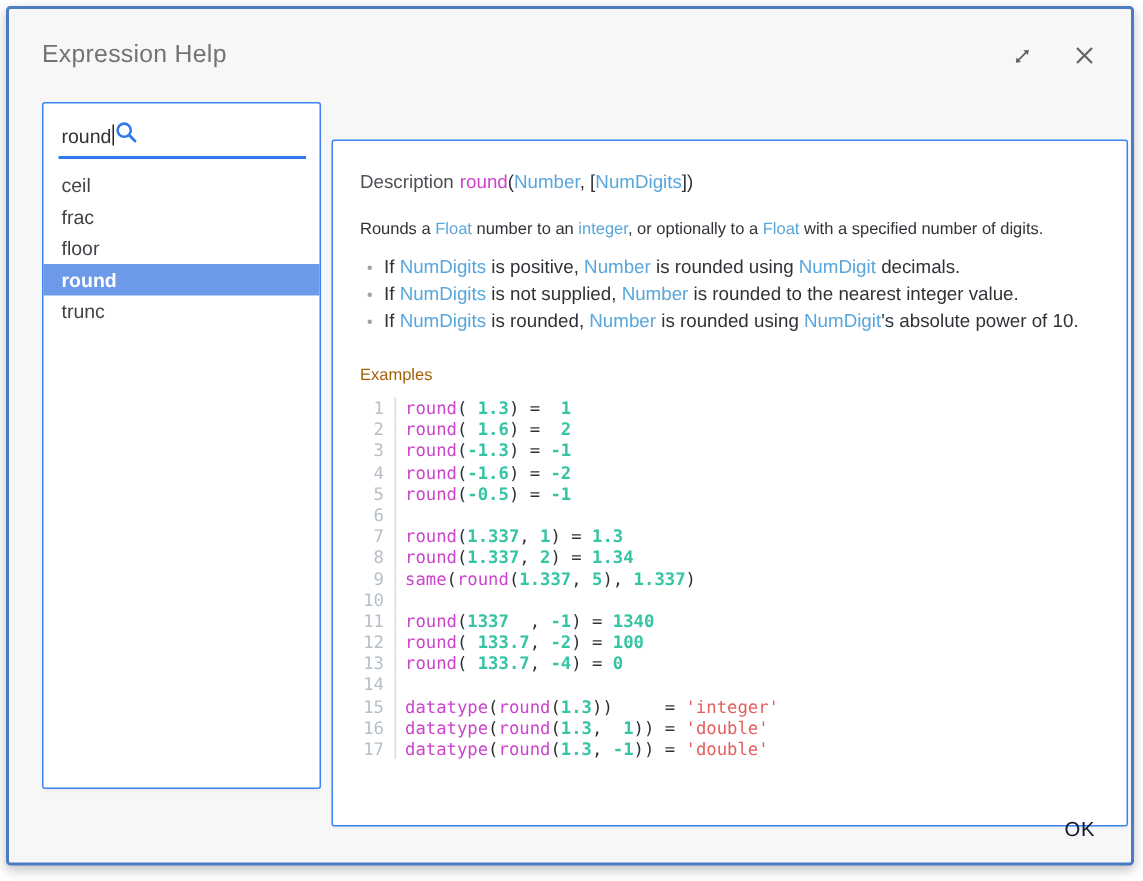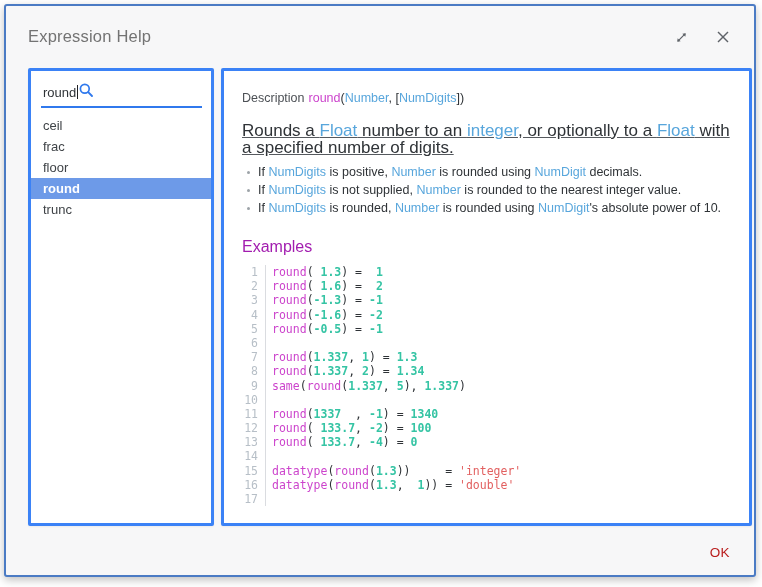--- a/index.html
+++ b/index.html
@@ -11,58 +11,58 @@
     box-shadow:0 3px 8px rgba(0,0,0,0.25);
   }
 
   
   .dlg-title { position:absolute; left:22px; top:21px; font-size:16.5px; font-weight:500; color:#737373; letter-spacing:.2px; }
   .hdr-icons { position:absolute; right:22px; top:22px; display:flex; gap:24px; }
   .icon-btn { background:none; border:none; cursor:pointer; width:18px; height:18px; display:flex; align-items:center; justify-content:center; padding:0; }
   .icon-btn svg { display:block; }
 
   
-  .panel { position:absolute; top:62px; height:458px; background:#ffffff; border:3px solid #3b82f6; border-radius:2px; box-shadow:0 1px 2px rgba(0,0,0,0.05); }
+  .panel { position:absolute; top:62px; height:458px; background:#ffffff; border:1px solid #3b82f6; border-radius:2px; box-shadow:0 1px 2px rgba(0,0,0,0.05); }
   .left-panel  { left:22px;  width:186px; }
-  .right-panel { left:215px; width:531px; overflow:hidden; }
+  .right-panel { left:215px; width:531px; overflow:hidden;margin-top:25px; }
 
   
   .search-row { margin:7px 9px 0 10px; height:30px; border-bottom:2px solid var(--accent); display:flex; align-items:center; padding:0 1px 0 2px; cursor:text; }
   .search-text { font-size:13px; color:#2f3337; }
   .caret { display:inline-block; width:1px; height:14px; background:#202124; margin-left:1px; vertical-align:-2px; }
   .search-row svg { margin-left:auto; }
 
   
   .fn-list { list-style:none; margin-top:7px; }
   .fn-list li { height:21px; line-height:21px; padding-left:12px; font-size:13px; color:#3f4347; cursor:pointer; }
   .fn-list li.selected { background:var(--selection); color:#ffffff; font-weight:700; }
 
   
   .right-inner { padding:20px 18px 0 18px; }
   .desc-row { font-size:12.5px; color:#4c5055; margin-bottom:17px; }
   .desc-label { margin-right:4px; }
-  .summary { font-size:17px; color:#55595e; margin-bottom:7px; line-height:17px;text-decoration:underline; }
+  .summary { font-size:11px; color:#55595e; margin-bottom:7px; line-height:17px; }
   .bullets { list-style:none; margin-left:4px; }
   .bullets li { position:relative; padding-left:12px; font-size:12.5px; color:#55595e; line-height:18px; }
   .bullets li::before { content:""; position:absolute; left:1px; top:8px; width:3px; height:3px; border-radius:50%; background:#9da3a8; }
-  .examples-label { margin-top:21px; margin-bottom:9px; font-size:16px; color:#a21caf; }
+  .examples-label { margin-top:21px; margin-bottom:9px; font-size:11px; color:#a16207; }
 
   
   .code-block { font-family:"DejaVu Sans Mono", monospace; font-size:11.5px; }
   .code-line { display:flex; height:14.2px; line-height:14.2px; }
   .ln { flex:none; width:24px; text-align:right; padding-right:7px; border-right:1px solid #dadce0; color:#b7bfc7; }
   .code-text { white-space:pre; padding-left:6px; }
   .tok-p   { color:#2f3337; }
   .tok-fn  { color:var(--fn-magenta); }
   .tok-num { color:var(--num-teal);font-weight:bold; }
   .tok-str { color:var(--str-red); }
   .tok-type{ color:var(--type-blue); }
 
   
-  .ok-btn { position:absolute; right:24px; bottom:15px; background:none; border:none; font-family:"Liberation Sans", sans-serif; font-size:13.5px; font-weight:500; color:#b91c1c; cursor:pointer; letter-spacing:.4px; }
+  .ok-btn { position:absolute; right:24px; bottom:15px; background:none; border:none; font-family:"Liberation Sans", sans-serif; font-size:13.5px; font-weight:500; color:#0f172a; cursor:pointer; letter-spacing:.4px; }
 </style>
 </head>
 <body>
 
 <div class="dialog">
 
   <div class="dlg-title">Expression Help</div>
 
   <div class="hdr-icons">
     <button class="icon-btn" title="Expand">
@@ -176,20 +176,21 @@
           <div class="code-line">
             <span class="ln">15</span>
             <span class="code-text"><span class="tok-fn">datatype</span><span class="tok-p">(</span><span class="tok-fn">round</span><span class="tok-p">(</span><span class="tok-num">1.3</span><span class="tok-p">))     = </span><span class="tok-str">'integer'</span></span>
           </div>
           <div class="code-line">
             <span class="ln">16</span>
             <span class="code-text"><span class="tok-fn">datatype</span><span class="tok-p">(</span><span class="tok-fn">round</span><span class="tok-p">(</span><span class="tok-num">1.3</span><span class="tok-p">,  </span><span class="tok-num">1</span><span class="tok-p">)) = </span><span class="tok-str">'double'</span></span>
           </div>
           <div class="code-line">
             <span class="ln">17</span>
+            <span class="code-text"><span class="tok-fn">datatype</span><span class="tok-p">(</span><span class="tok-fn">round</span><span class="tok-p">(</span><span class="tok-num">1.3</span><span class="tok-p">, </span><span class="tok-num">-1</span><span class="tok-p">)) = </span><span class="tok-str">'double'</span></span>
           </div>
         </div>
     </div>
   </div>
 
   <button class="ok-btn">OK</button>
 
 </div>
 
 </body></html>

